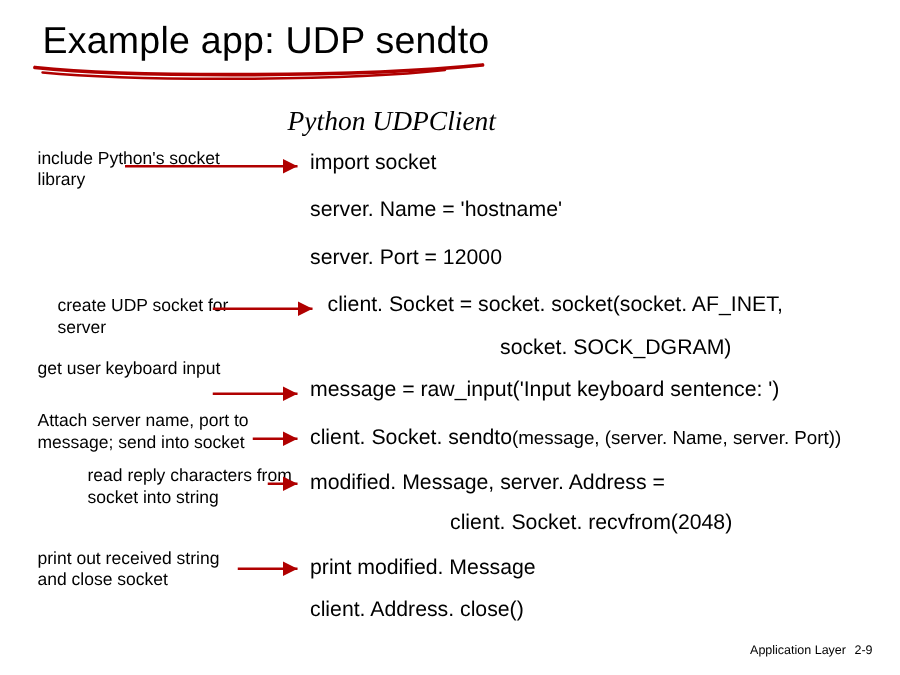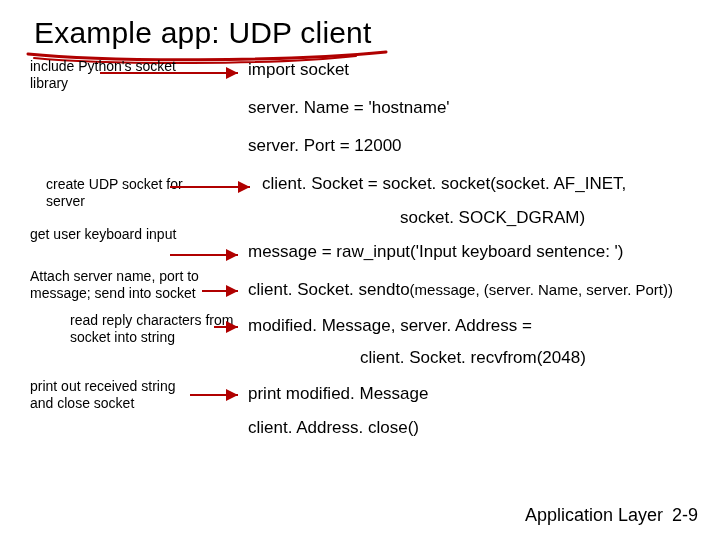--- a/index.html
+++ b/index.html
@@ -54,37 +54,38 @@
     font-size: 17px;
     color: #000;
     font-family: Arial, Helvetica, sans-serif;
     white-space: nowrap;
   }
   .smaller { font-size: 15px; text-align: right; }
   .footer {
     position: absolute;
     right: 22px;
     bottom: 14px;
-    font-size: 18px;
+    font-size: 10px;
     color: #000;
   }
   svg.arrow { position: absolute; }
 </style>
 </head>
 <body>
 
 <div class="slide">
 
-  <div class="title">Example app: UDP client</div>
+  <div class="title">Example app: UDP sendto</div>
 
   <svg class="title-underline" width="370" height="18">
     <path d="M2,6 C80,14 260,14 360,4" stroke="#b00000" stroke-width="3" fill="none" stroke-linecap="round"></path>
     <path d="M8,10 C80,17 250,17 330,8" stroke="#b00000" stroke-width="2" fill="none" stroke-linecap="round"></path>
   </svg>
 
+  <div class="subtitle">Python UDPClient</div>
 
   <div class="content">
 
     <div class="annot" style="top:0px; left:0px;">include Python's socket library</div>
     <div class="annot" style="top:118px; left:16px;">create UDP socket for server</div>
     <div class="annot" style="top:168px; left:0px;">get user keyboard input</div>
     <div class="annot" style="top:210px; left:0px; width:190px;">Attach server name, port to message; send into socket</div>
     <div class="annot" style="top:254px; left:0px; width:190px;margin-left:40px;">read reply characters from socket into string</div>
     <div class="annot" style="top:320px; left:0px;">print out received string and close socket</div>
 

